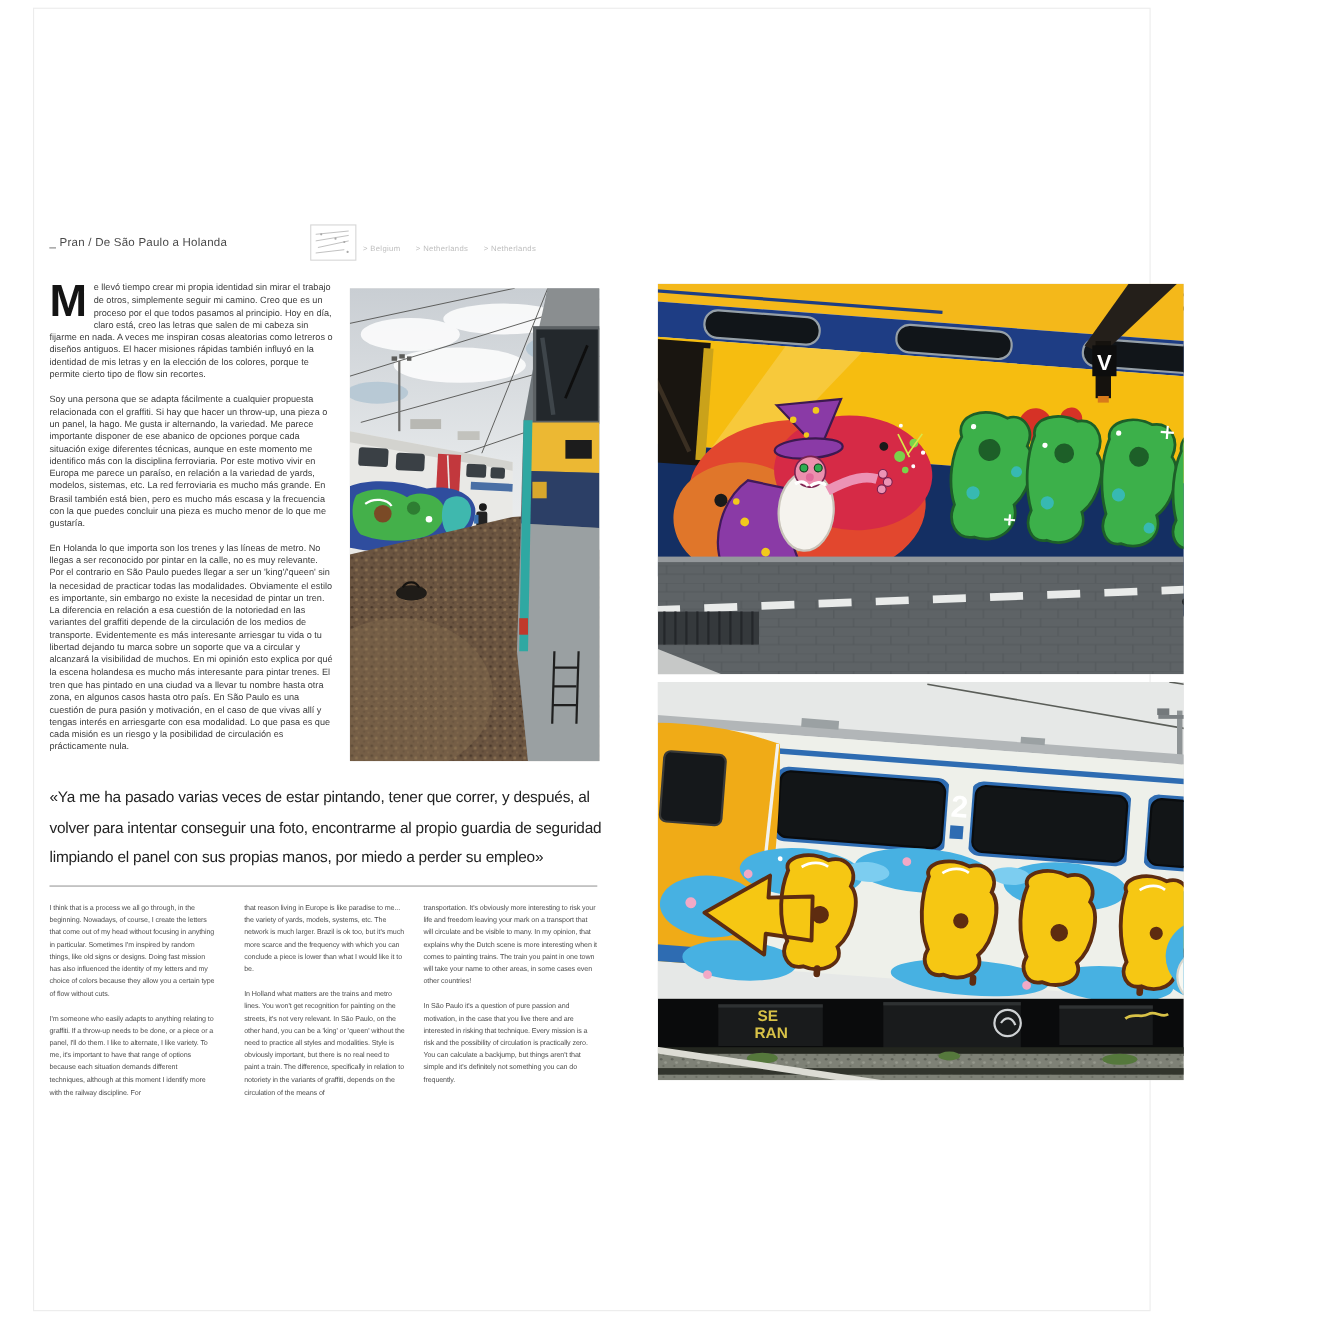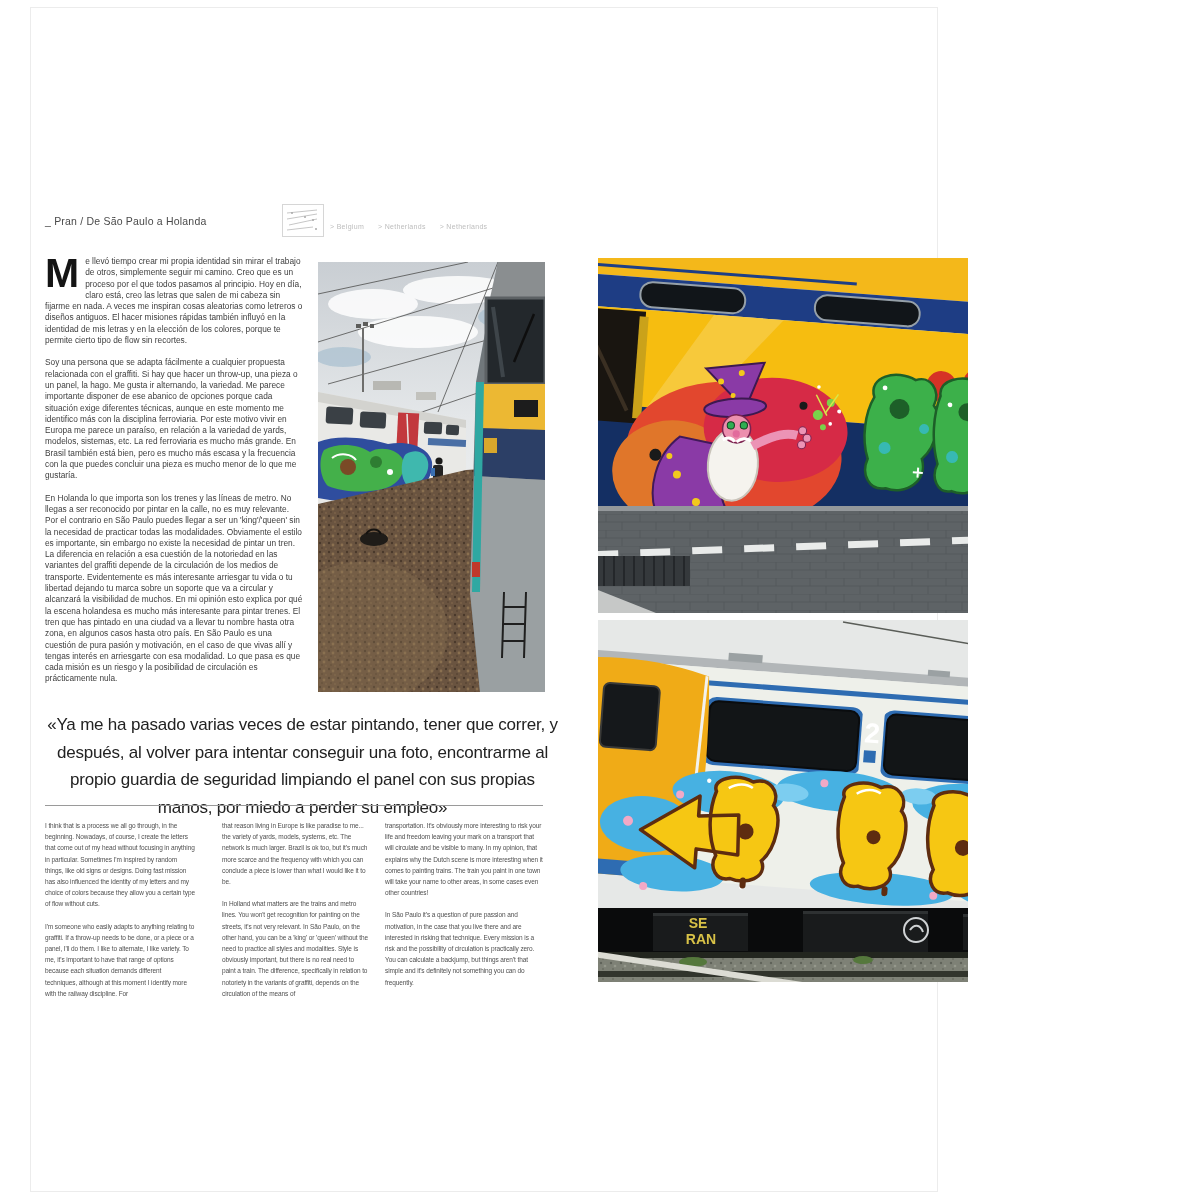--- a/index.html
+++ b/index.html
@@ -1,34 +1,34 @@
 <!DOCTYPE html>
 <html><head>
 <meta charset="utf-8">
 <style>
   html,body{margin:0;padding:0;background:#ffffff;}
-  #page{position:relative;width:968px;height:1199px;background:#fff;overflow:hidden;
+  #page{position:relative;width:1076px;height:1199px;background:#fff;overflow:hidden;
         font-family:"Liberation Sans", sans-serif;color:#3c3c3c;}
   .edge{position:absolute;left:30px;right:30px;top:7px;bottom:7px;border:1px solid #ececec;pointer-events:none;}
 
   
   .hdr-title{position:absolute;left:45px;top:215px;font-size:10.5px;color:#4a4a4a;letter-spacing:.2px;}
   .route-icon{position:absolute;left:282px;top:204px;width:40px;height:31px;border:1px solid #d6d6d6;background:#fff;}
   .breadcrumb{position:absolute;left:330px;top:223px;font-size:7px;color:#bdbdbd;letter-spacing:.3px;}
   .breadcrumb span{margin-right:14px;}
   .page-num{position:absolute;left:1131px;top:215px;font-size:10px;color:#4a4a4a;margin-top:32px;}
 
   
   .es-col{position:absolute;left:45px;top:256px;width:258px;font-size:8.3px;line-height:11.3px;color:#3d3d3d;}
   .es-col p{margin:0 0 11px 0;}
   .dropcap{float:left;font-size:41px;line-height:33px;font-weight:700;color:#141414;margin:1px 6px 0 0;}
 
   
-  .pull-quote{position:absolute;left:45px;top:711px;width:515px;font-size:17px;line-height:27.5px;
-              color:#222;letter-spacing:-.2px;text-align:center;}
+  .pull-quote{position:absolute;left:45px;top:711px;width:515px;font-size:14px;line-height:27.5px;
+              color:#222;letter-spacing:-.2px;}
 
   .divider{position:absolute;left:45px;top:805px;width:498px;height:1px;background:#9a9a9a;}
 
   
   .en-col{position:absolute;top:820px;font-size:6.5px;line-height:11.2px;color:#4f4f4f;letter-spacing:-.1px;}
   .en-col p{margin:0 0 11px 0;}
   #en1{left:45px;width:150px;}
   #en2{left:222px;width:147px;}
   #en3{left:385px;width:158px;}
 

